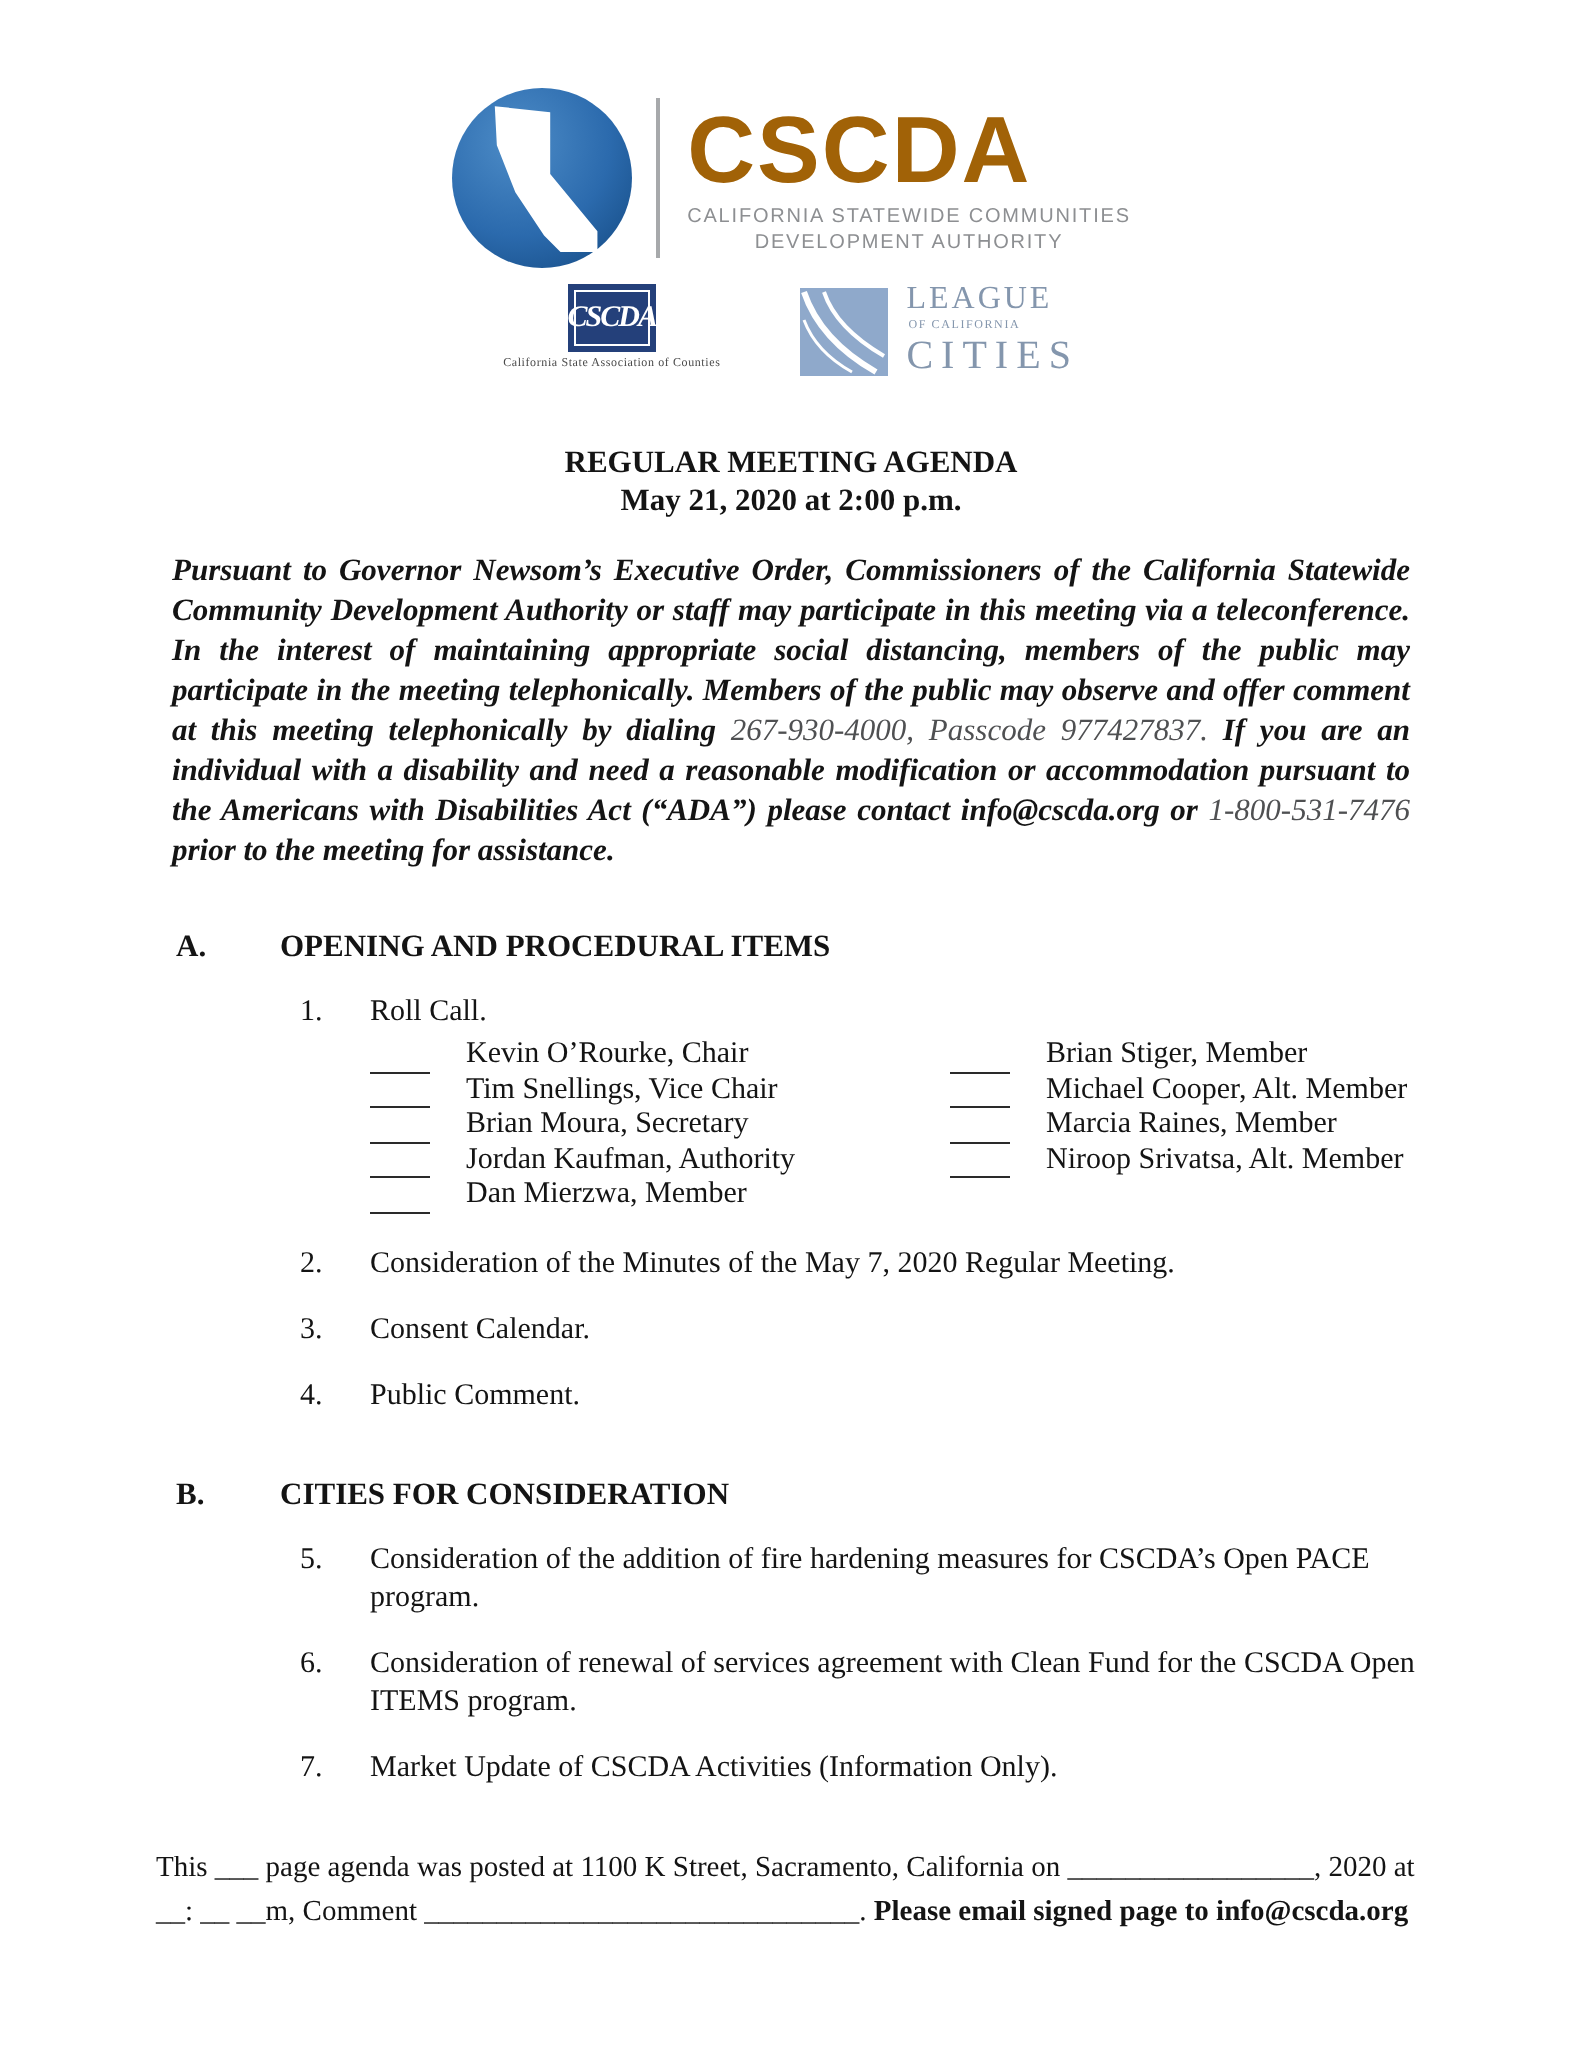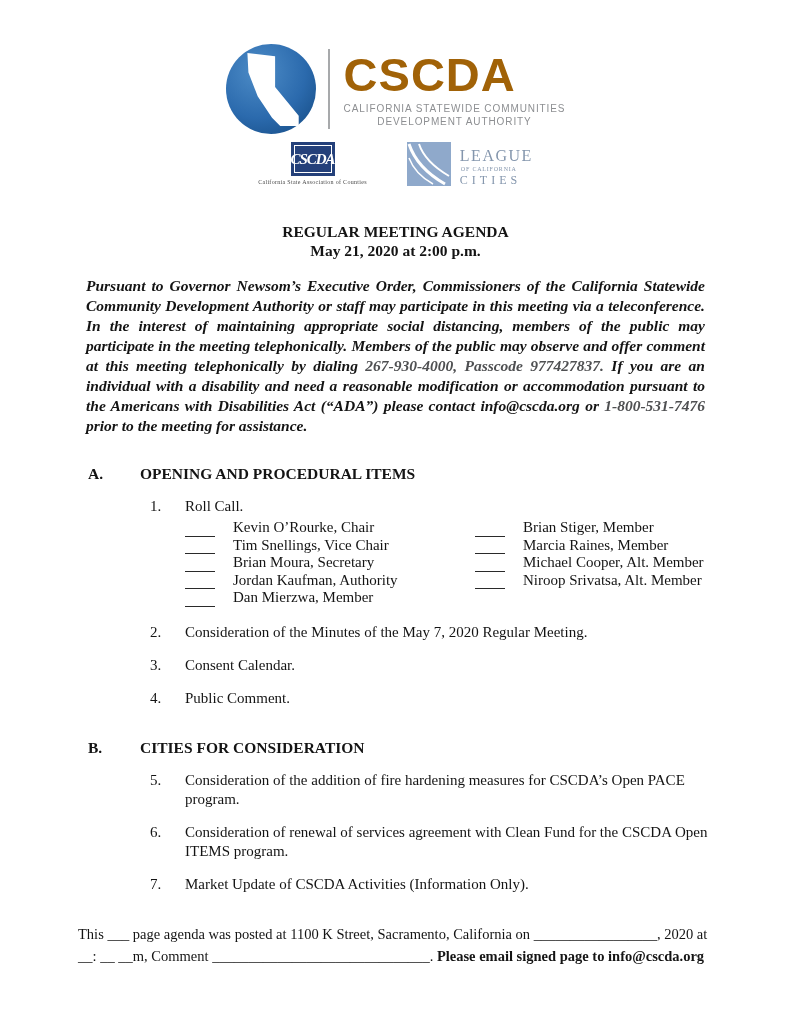--- a/index.html
+++ b/index.html
@@ -34,31 +34,31 @@
     border:3px solid #24407a; box-shadow: inset 0 0 0 1px #ffffff;
     display:flex; align-items:center; justify-content:center;
   }
   .csac-acronym { color:#fff; font-style:italic; font-weight:bold; font-size:15px; letter-spacing:-1px; }
   .csac-caption { font-size:6px; color:#4a4a4a; margin-top:3px; white-space:nowrap; letter-spacing:0.3px; }
   .league { display:flex; align-items:flex-end; gap:9px; }
   .league-box { width:44px; height:44px; flex-shrink:0; }
   .league-text { color:#8496ad; line-height:1; }
   .league-l1 { font-size:16px; letter-spacing:1.5px; }
   .league-l2 { font-size:6px; letter-spacing:0.8px; margin:2px 0 2px 1px; }
-  .league-l3 { font-size:12px; letter-spacing:4px; }
+  .league-l3 { font-size:20px; letter-spacing:4px; }
 
   
   .doc-title { text-align:center; margin-top:20px; font-weight:bold; font-size:15.5px; line-height:19px; }
 
   
   .notice {
     margin:16px 86px 0 86px; text-align:justify;
     font-weight:bold; font-style:italic; font-size:15.5px; line-height:20px;
   }
-  .notice .light { font-weight:bold; color:#4f5052; }
+  .notice .light { font-weight:normal; color:#4f5052; }
 
   
   .section { margin-left:88px; margin-right:80px; }
   .section-head { display:flex; font-weight:bold; font-size:15.5px; line-height:19px; }
   .sec-a { margin-top:28px; }
   .sec-b { margin-top:30px; }
   .section-letter { width:52px; flex-shrink:0; }
   .item { display:flex; margin-top:14px; font-size:15px; line-height:19px; }
   .item-gap { margin-top:16px; }
   .item-num { margin-left:62px; width:35px; flex-shrink:0; }
@@ -160,25 +160,25 @@
             <span class="roll-name">Dan Mierzwa, Member</span>
           </div>
       </div>
       <div>
         <div class="roll-row">
             <span class="roll-blank"></span>
             <span class="roll-name">Brian Stiger, Member</span>
           </div>
         <div class="roll-row">
             <span class="roll-blank"></span>
+            <span class="roll-name">Michael Cooper, Alt. Member</span>
+          </div>
+        <div class="roll-row">
+            <span class="roll-blank"></span>
             <span class="roll-name">Marcia Raines, Member</span>
-          </div>
-        <div class="roll-row">
-            <span class="roll-blank"></span>
-            <span class="roll-name">Michael Cooper, Alt. Member</span>
           </div>
         <div class="roll-row">
             <span class="roll-blank"></span>
             <span class="roll-name">Niroop Srivatsa, Alt. Member</span>
           </div>
       </div>
     </div>
 
     <div class="item item-gap">
       <span class="item-num">2.</span>

